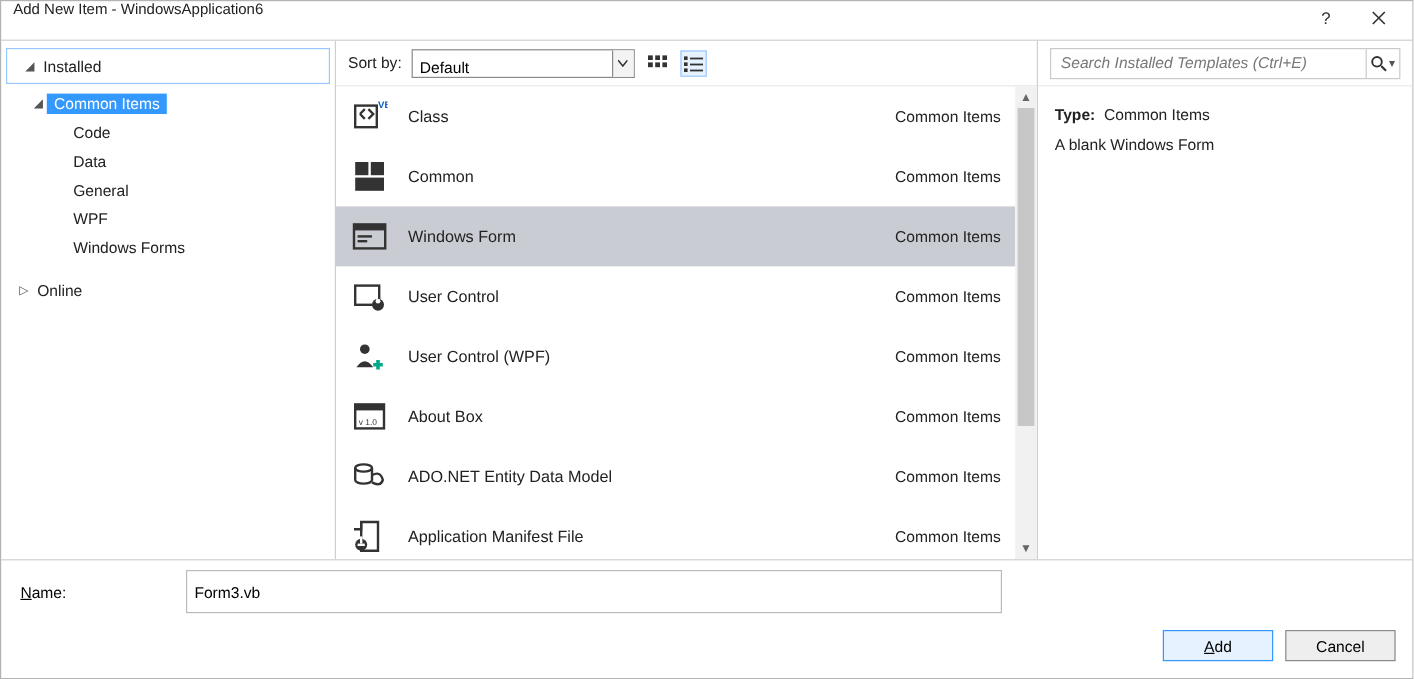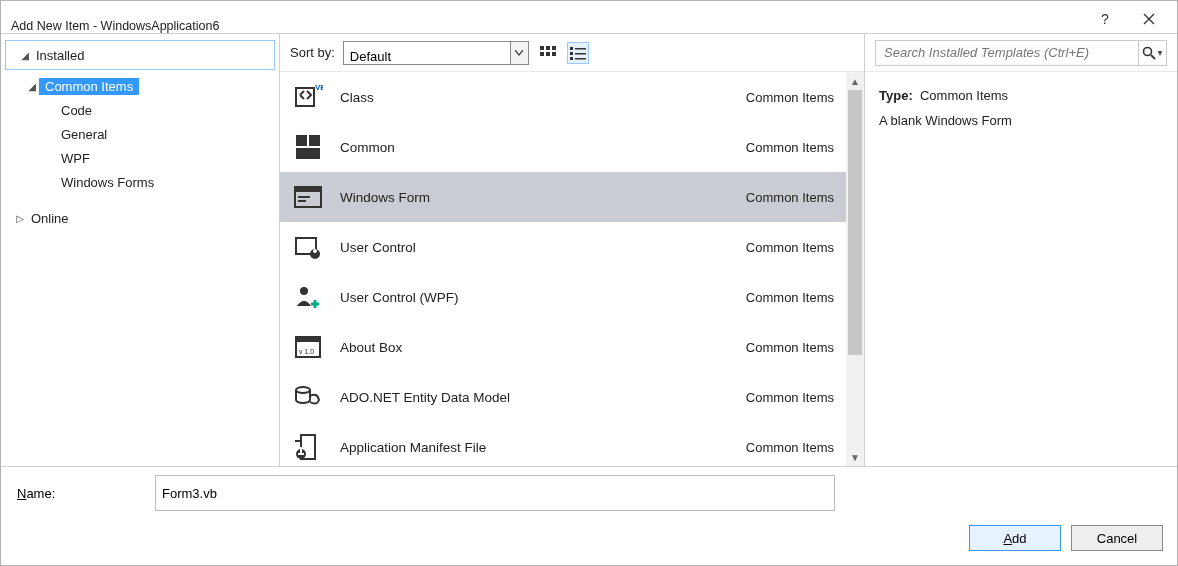--- a/index.html
+++ b/index.html
@@ -1,20 +1,20 @@
 <!DOCTYPE html>
 <html><head>
 <meta charset="utf-8">
 <style>
 * { box-sizing: border-box; margin: 0; padding: 0; font-family: "Segoe UI", Tahoma, sans-serif; }
 html, body { width: 1178px; height: 566px; overflow: hidden; background: #fff; }
 
 .window { width: 1178px; height: 566px; border: 1px solid #b3b3b3; display: flex; flex-direction: column; background: #fff; }
 
-.titlebar { height: 32px; display: flex; align-items: flex-end; padding: 0 6px 0 10px; font-size: 12.5px; color: #222; }
+.titlebar { height: 32px; display: flex; align-items: flex-start; padding: 0 6px 0 10px; font-size: 12.5px; color: #222; }
 .titlebar .title { flex: 1; }
 .titlebar .win-icon { width: 44px; height: 28px; display: flex; align-items: center; justify-content: center; font-size: 14px; color: #333; }
 
 .body { flex: 1; display: flex; flex-direction: row; border-top: 1px solid #cfcfcf; min-height: 0; }
 
 
 .sidebar { width: 278px; display: flex; flex-direction: column; padding-top: 6px; font-size: 13px; color: #222; }
 .tree-row { display: flex; align-items: center; height: 24px; padding-left: 8px; }
 .tree-row .arrow { width: 14px; display: inline-flex; justify-content: center; font-size: 10px; color: #555; }
 .tree-row.depth1 { padding-left: 24px; }
@@ -92,20 +92,23 @@
       <div class="tree-row root">
         <span class="arrow">◢</span>
         <span class="label">Installed</span>
       </div>
       <div class="tree-row depth1">
         <span class="arrow">◢</span>
         <span class="label selected-bg">Common Items</span>
       </div>
       <div class="tree-row depth2">
           <span class="label">Code</span>
+        </div>
+      <div class="tree-row depth2">
+          <span class="label">Data</span>
         </div>
       <div class="tree-row depth2">
           <span class="label">General</span>
         </div>
       <div class="tree-row depth2">
           <span class="label">WPF</span>
         </div>
       <div class="tree-row depth2">
           <span class="label">Windows Forms</span>
         </div>

